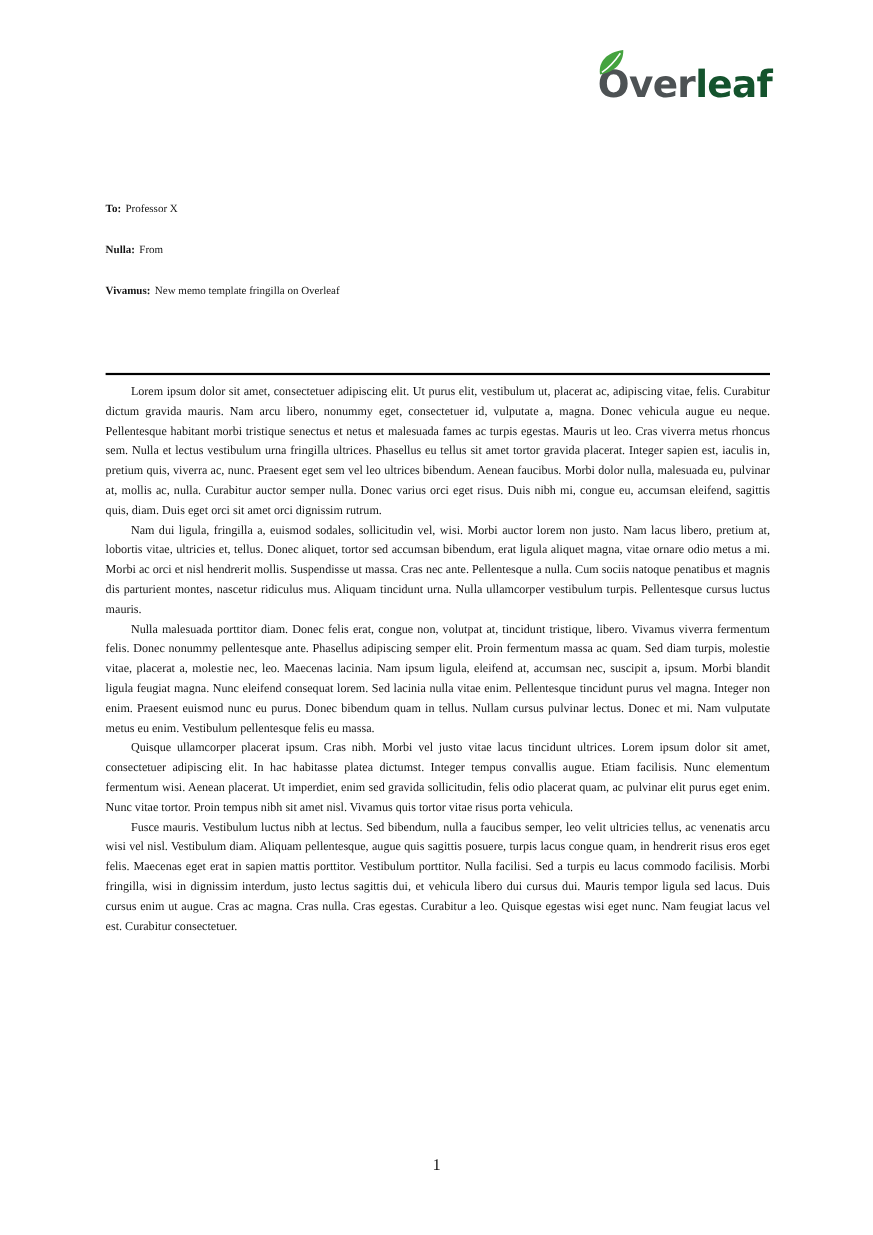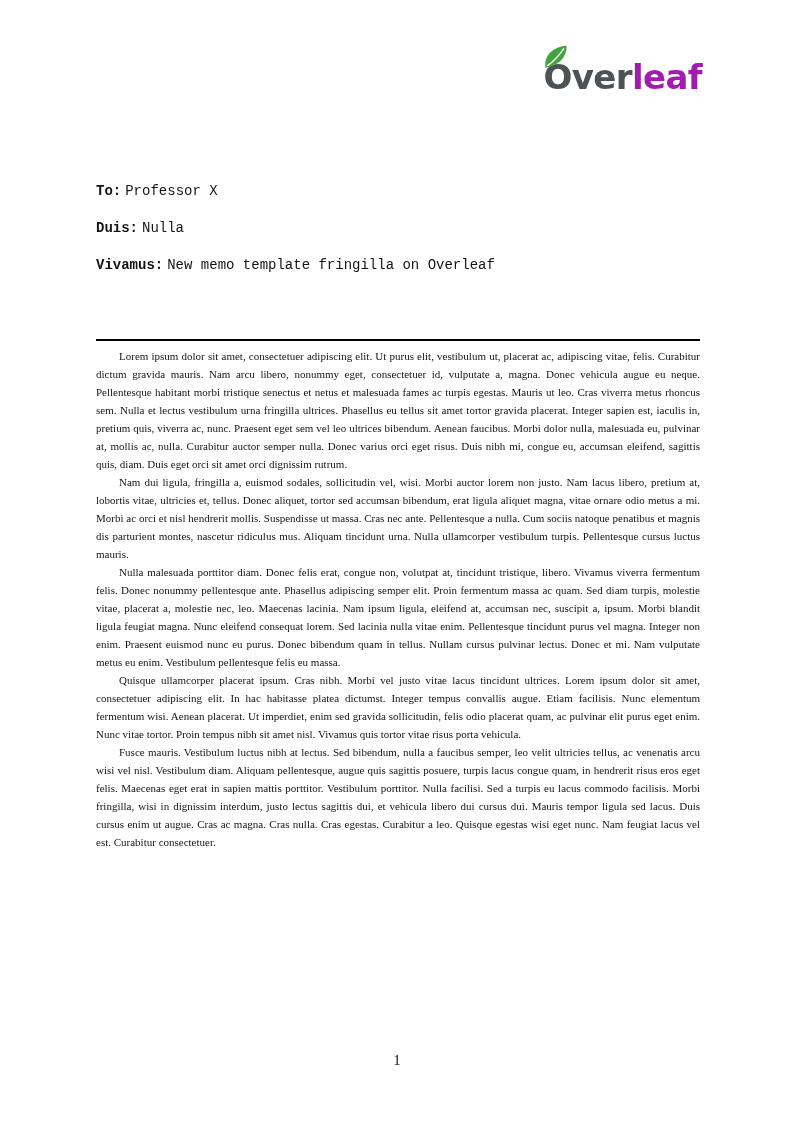--- a/index.html
+++ b/index.html
@@ -21,31 +21,30 @@
     font-family: "DejaVu Sans", "Liberation Sans", sans-serif;
     font-weight: 700;
     font-size: 34px;
     line-height: 1;
     letter-spacing: -0.6px;
     white-space: nowrap;
   }
   .logo-o-wrap { position: relative; display: inline-block; }
   .leaf-svg { position: absolute; top: -14px; left: 0px; transform: rotate(-8deg); }
   .c-gray { color: #4d5254; }
-  .c-green { color: #a21caf; }
+  .c-green { color: #14532d; }
 
   
   .memo-header {
     position: absolute;
     left: 96px;
     top: 181px;
     width: 604px;
-    font-size: 14px;
+    font-size: 10px;
     line-height: 20px;
-    font-family: Liberation Mono, monospace;
   }
   .field { margin-bottom: 17px; }
   .field-label { font-weight: 700; margin-right: 4px; }
 
   
   .rule {
     position: absolute;
     left: 96px;
     top: 339px;
     width: 604px;
@@ -87,21 +86,21 @@
             <path d="M1 20 C 1 8.5, 9.5 1, 25 1 C 24 12.5, 14.5 20, 1 20 Z" fill="#45a33f"></path>
             <path d="M3 18.5 C 10 15, 17 9, 22 3.5" fill="none" stroke="#ffffff" stroke-width="1.4"></path>
           </svg><span class="c-gray">O</span></span><span class="c-gray">ver</span><span class="c-green">leaf</span></span>
   </div>
 
   <div class="memo-header">
     <div class="field">
       <span class="field-label">To:</span><span class="field-value">Professor X</span>
     </div>
     <div class="field">
-      <span class="field-label">Duis:</span><span class="field-value">Nulla</span>
+      <span class="field-label">Nulla:</span><span class="field-value">From</span>
     </div>
     <div class="field">
       <span class="field-label">Vivamus:</span><span class="field-value">New memo template fringilla on Overleaf</span>
     </div>
   </div>
 
   <div class="rule"></div>
 
   <div class="body-text">
     <p>Lorem ipsum dolor sit amet, consectetuer adipiscing elit. Ut purus elit, vestibulum ut, placerat ac, adipiscing vitae, felis. Curabitur dictum gravida mauris. Nam arcu libero, nonummy eget, consectetuer id, vulputate a, magna. Donec vehicula augue eu neque. Pellentesque habitant morbi tristique senectus et netus et malesuada fames ac turpis egestas. Mauris ut leo. Cras viverra metus rhoncus sem. Nulla et lectus vestibulum urna fringilla ultrices. Phasellus eu tellus sit amet tortor gravida placerat. Integer sapien est, iaculis in, pretium quis, viverra ac, nunc. Praesent eget sem vel leo ultrices bibendum. Aenean faucibus. Morbi dolor nulla, malesuada eu, pulvinar at, mollis ac, nulla. Curabitur auctor semper nulla. Donec varius orci eget risus. Duis nibh mi, congue eu, accumsan eleifend, sagittis quis, diam. Duis eget orci sit amet orci dignissim rutrum.</p>

